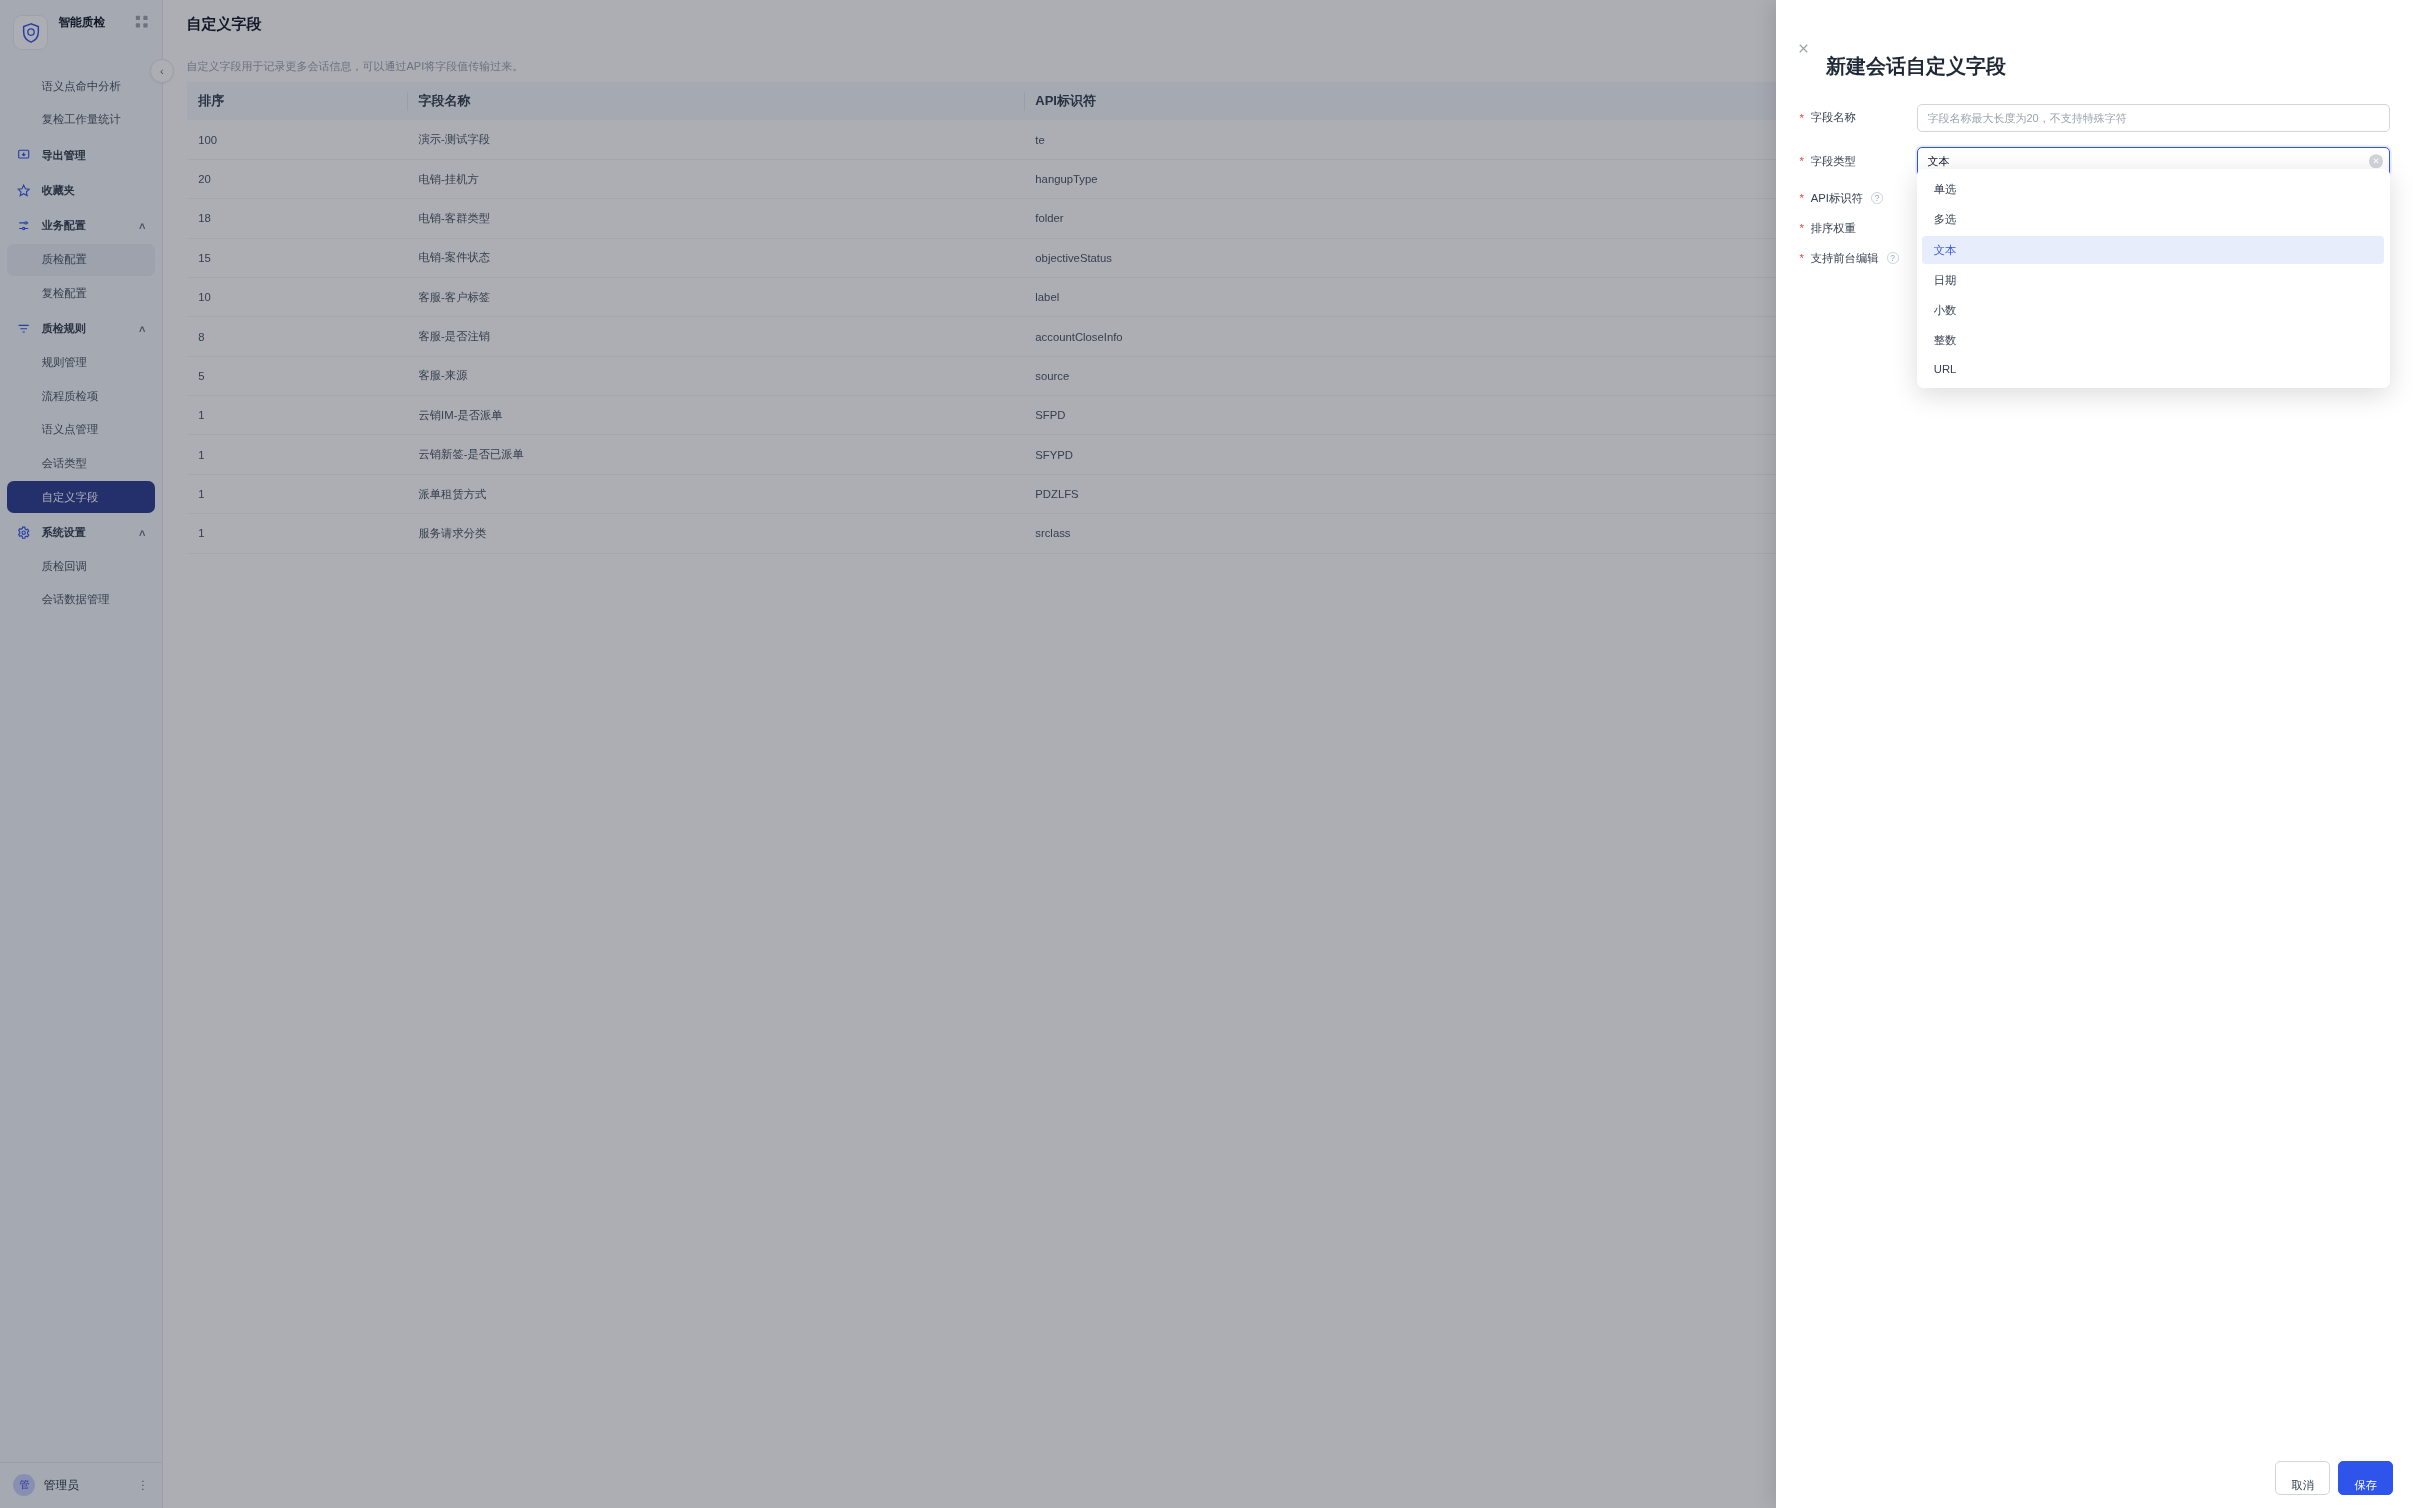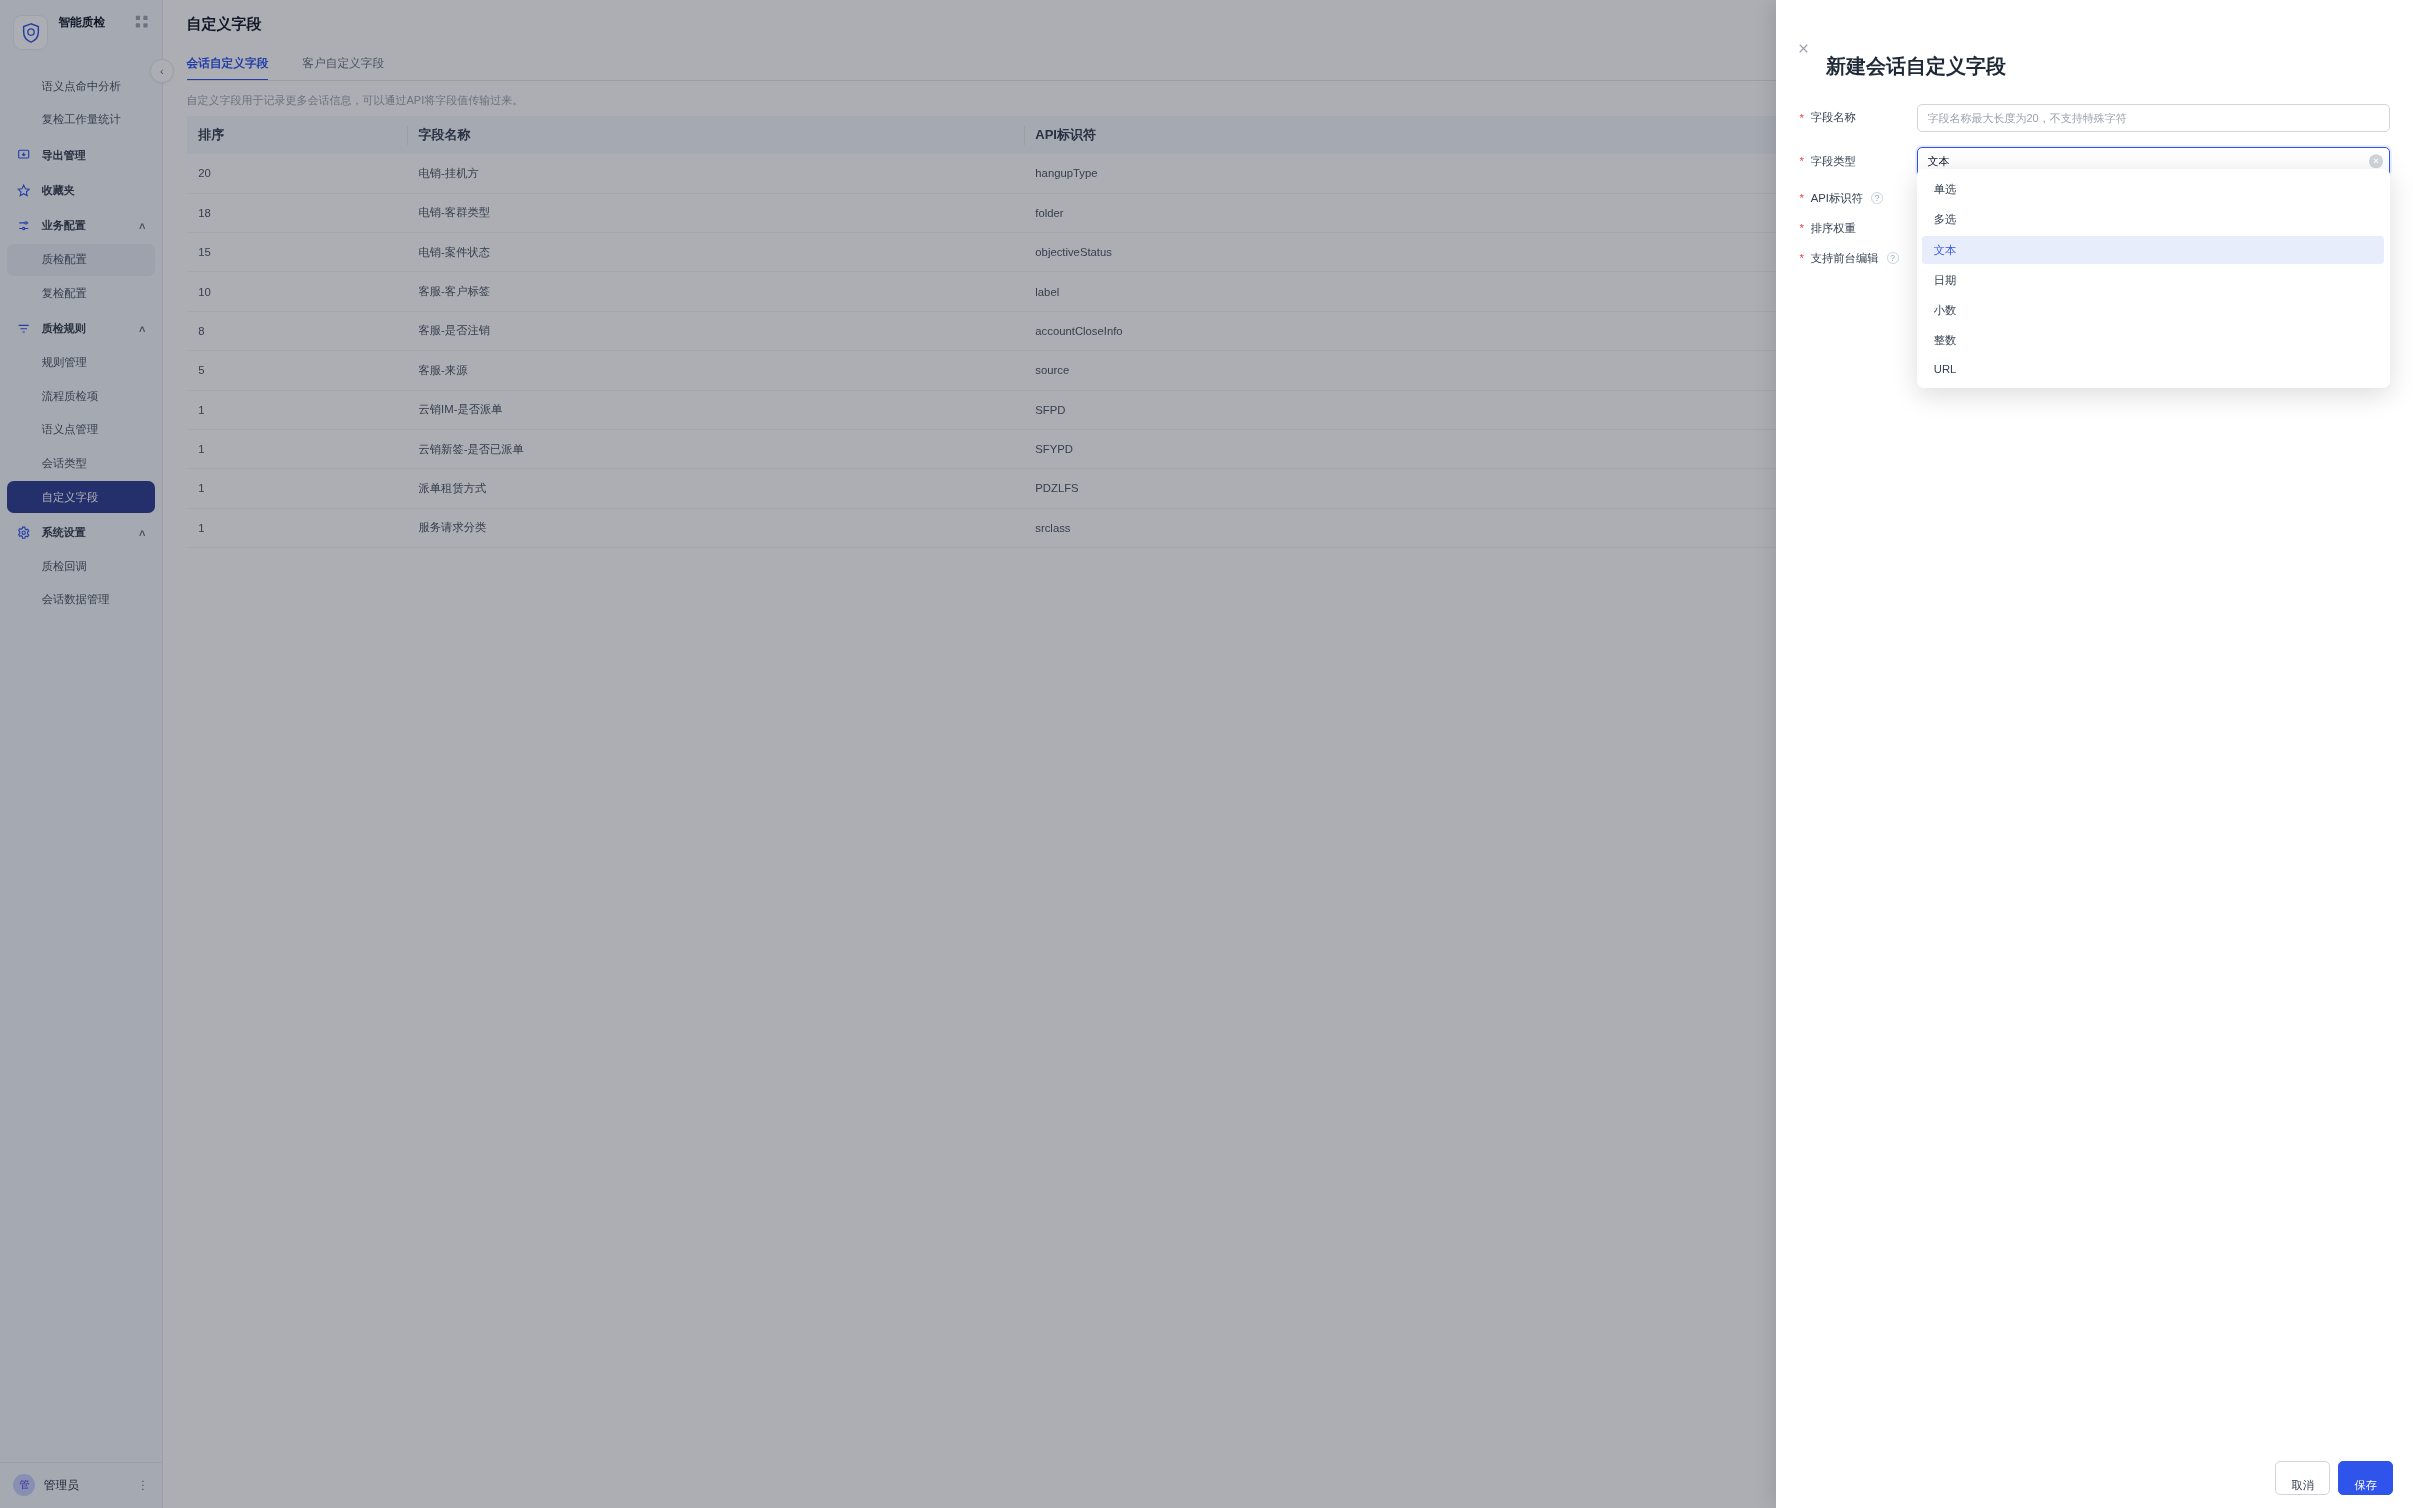--- a/index.html
+++ b/index.html
@@ -165,34 +165,35 @@
 
     <div class="user-row">
       <div class="avatar">管</div>
       <span>管理员</span>
       <span class="user-more">⋮</span>
     </div>
   </aside>
 
   <main class="main">
     <h1 class="page-title">自定义字段</h1>
-    <div class="tabs">
-      <div class="tab active">会话自定义字段</div>
-      <div class="tab">客户自定义字段</div>
-    </div>
     <div class="desc">自定义字段用于记录更多会话信息，可以通过API将字段值传输过来。</div>
     <table>
       <thead>
           <tr>
         <th style="width:10%">排序</th>
         <th style="width:28%">字段名称</th>
         <th>API标识符</th>
       </tr>
         </thead>
       <tbody id="tbody">
+          <tr>
+            <td>100</td>
+            <td>演示-测试字段</td>
+            <td>te</td>
+          </tr>
           <tr>
             <td>20</td>
             <td>电销-挂机方</td>
             <td>hangupType</td>
           </tr>
           <tr>
             <td>18</td>
             <td>电销-客群类型</td>
             <td>folder</td>
           </tr>

